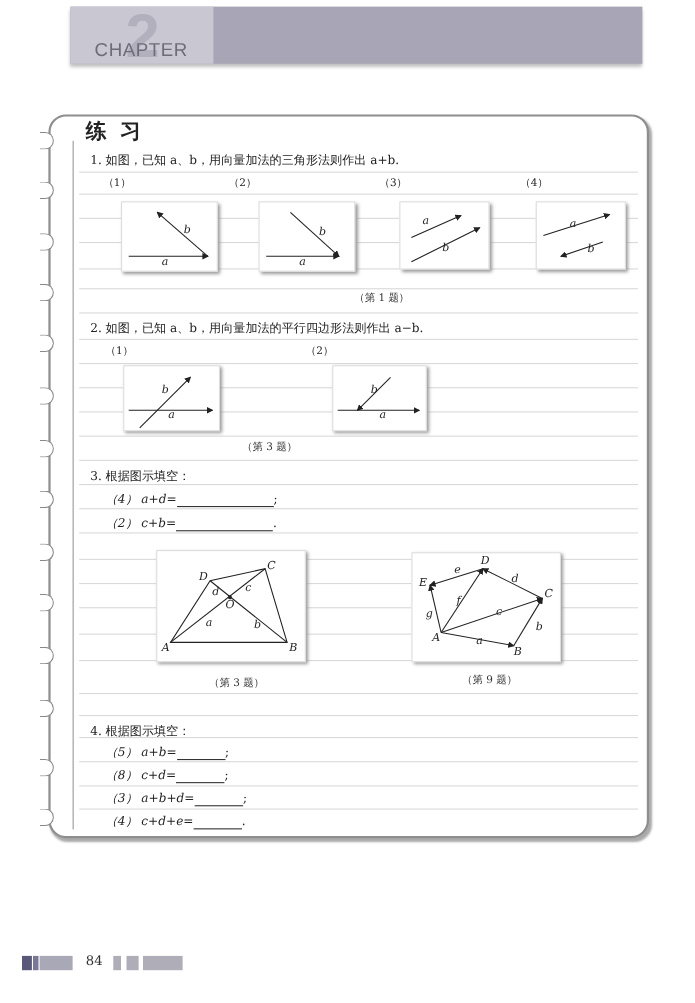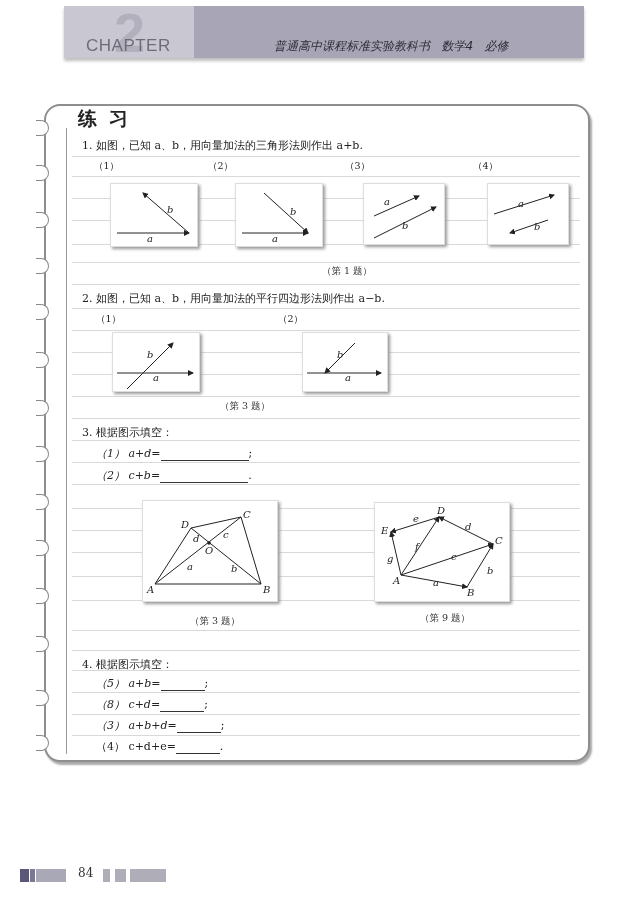--- a/index.html
+++ b/index.html
@@ -23,21 +23,20 @@
   .pn{position:absolute;left:78px;top:866px;font-size:12px;color:#333;}
 </style>
 </head>
 <body>
 
 <div class="hdr">
   <div class="hdr-left">
     <span class="hdr-num">2</span>
     <span class="hdr-chapter">CHAPTER</span>
   </div>
-  <span class="hdr-title">普通高中课程标准实验教科书   数学4   必修</span>
 </div>
 
 <div class="book"></div>
 <div class="margin-line"></div>
 <div class="ring" style="top:120px"></div>
 <div class="ring" style="top:165px"></div>
 <div class="ring" style="top:212px"></div>
 <div class="ring" style="top:258px"></div>
 <div class="ring" style="top:304px"></div>
 <div class="ring" style="top:352px"></div>
@@ -145,21 +144,21 @@
   <svg width="84" height="58">
     <line x1="4" y1="40" x2="78" y2="40" stroke="#222" stroke-width="1" marker-end="url(#ah)"></line>
     <line x1="52" y1="10" x2="22" y2="40" stroke="#222" stroke-width="1" marker-end="url(#ah)"></line>
   </svg>
   <span class="t" style="left:42px;top:39px;font-style:italic;font-size:10px">a</span>
   <span class="t" style="left:34px;top:16px;font-style:italic;font-size:10px">b</span>
 </div>
 <div class="cap" style="left:220px;top:400px">（第 3 题）</div>
 
 <div class="t" style="left:82px;top:425px">3. 根据图示填空：</div>
-<div class="t" style="left:96px;top:446px"><span style="font-style:italic">（1） a+d=</span><span class="blank" style="width:88px"></span><span>;</span></div>
+<div class="t" style="left:96px;top:446px"><span style="font-style:italic">（4） a+d=</span><span class="blank" style="width:88px"></span><span>;</span></div>
 <div class="t" style="left:96px;top:468px"><span style="font-style:italic">（2） c+b=</span><span class="blank" style="width:88px"></span><span>.</span></div>
 
 <div class="fig" style="left:142px;top:500px;width:134px;height:100px">
   <svg width="134" height="100">
     <polygon points="12,83 118,83 98,16 48,27" fill="none" stroke="#222" stroke-width="1"></polygon>
     <line x1="12" y1="83" x2="98" y2="16" stroke="#222" stroke-width="1"></line>
     <line x1="48" y1="27" x2="118" y2="83" stroke="#222" stroke-width="1"></line>
     <circle cx="66" cy="42" r="1.8" fill="#222"></circle>
   </svg>
   <span class="t" style="left:4px;top:83px;font-style:italic;font-size:10px">A</span>
@@ -196,21 +195,21 @@
   <span class="t" style="left:38px;top:10px;font-style:italic;font-size:10px">e</span>
   <span class="t" style="left:40px;top:38px;font-style:italic;font-size:10px">f</span>
   <span class="t" style="left:12px;top:50px;font-style:italic;font-size:10px">g</span>
 </div>
 <div class="cap" style="left:420px;top:612px">（第 9 题）</div>
 
 <div class="t" style="left:82px;top:657px">4. 根据图示填空：</div>
 <div class="t" style="left:96px;top:676px"><span style="font-style:italic">（5） a+b=</span><span class="blank" style="width:44px"></span><span>;</span></div>
 <div class="t" style="left:96px;top:697px"><span style="font-style:italic">（8） c+d=</span><span class="blank" style="width:44px"></span><span>;</span></div>
 <div class="t" style="left:96px;top:718px"><span style="font-style:italic">（3） a+b+d=</span><span class="blank" style="width:44px"></span><span>;</span></div>
-<div class="t" style="left:96px;top:739px"><span style="">（4） c+d+e=</span><span class="blank" style="width:44px"></span><span>.</span></div>
+<div class="t" style="left:96px;top:739px"><span style="font-style:italic">（4） c+d+e=</span><span class="blank" style="width:44px"></span><span>.</span></div>
 
 <div class="foot" style="left:20px;width:9px;background:#5a5878"></div>
 <div class="foot" style="left:30px;width:5px;background:#7a7896"></div>
 <div class="foot" style="left:36px;width:30px;background:#a9a8b6"></div>
 <div class="pn">84</div>
 <div class="foot" style="left:103px;width:7px;background:#aeadb8"></div>
 <div class="foot" style="left:115px;width:11px;background:#aeadb8"></div>
 <div class="foot" style="left:130px;width:36px;background:#aeadb8"></div>
 
 </body></html>

